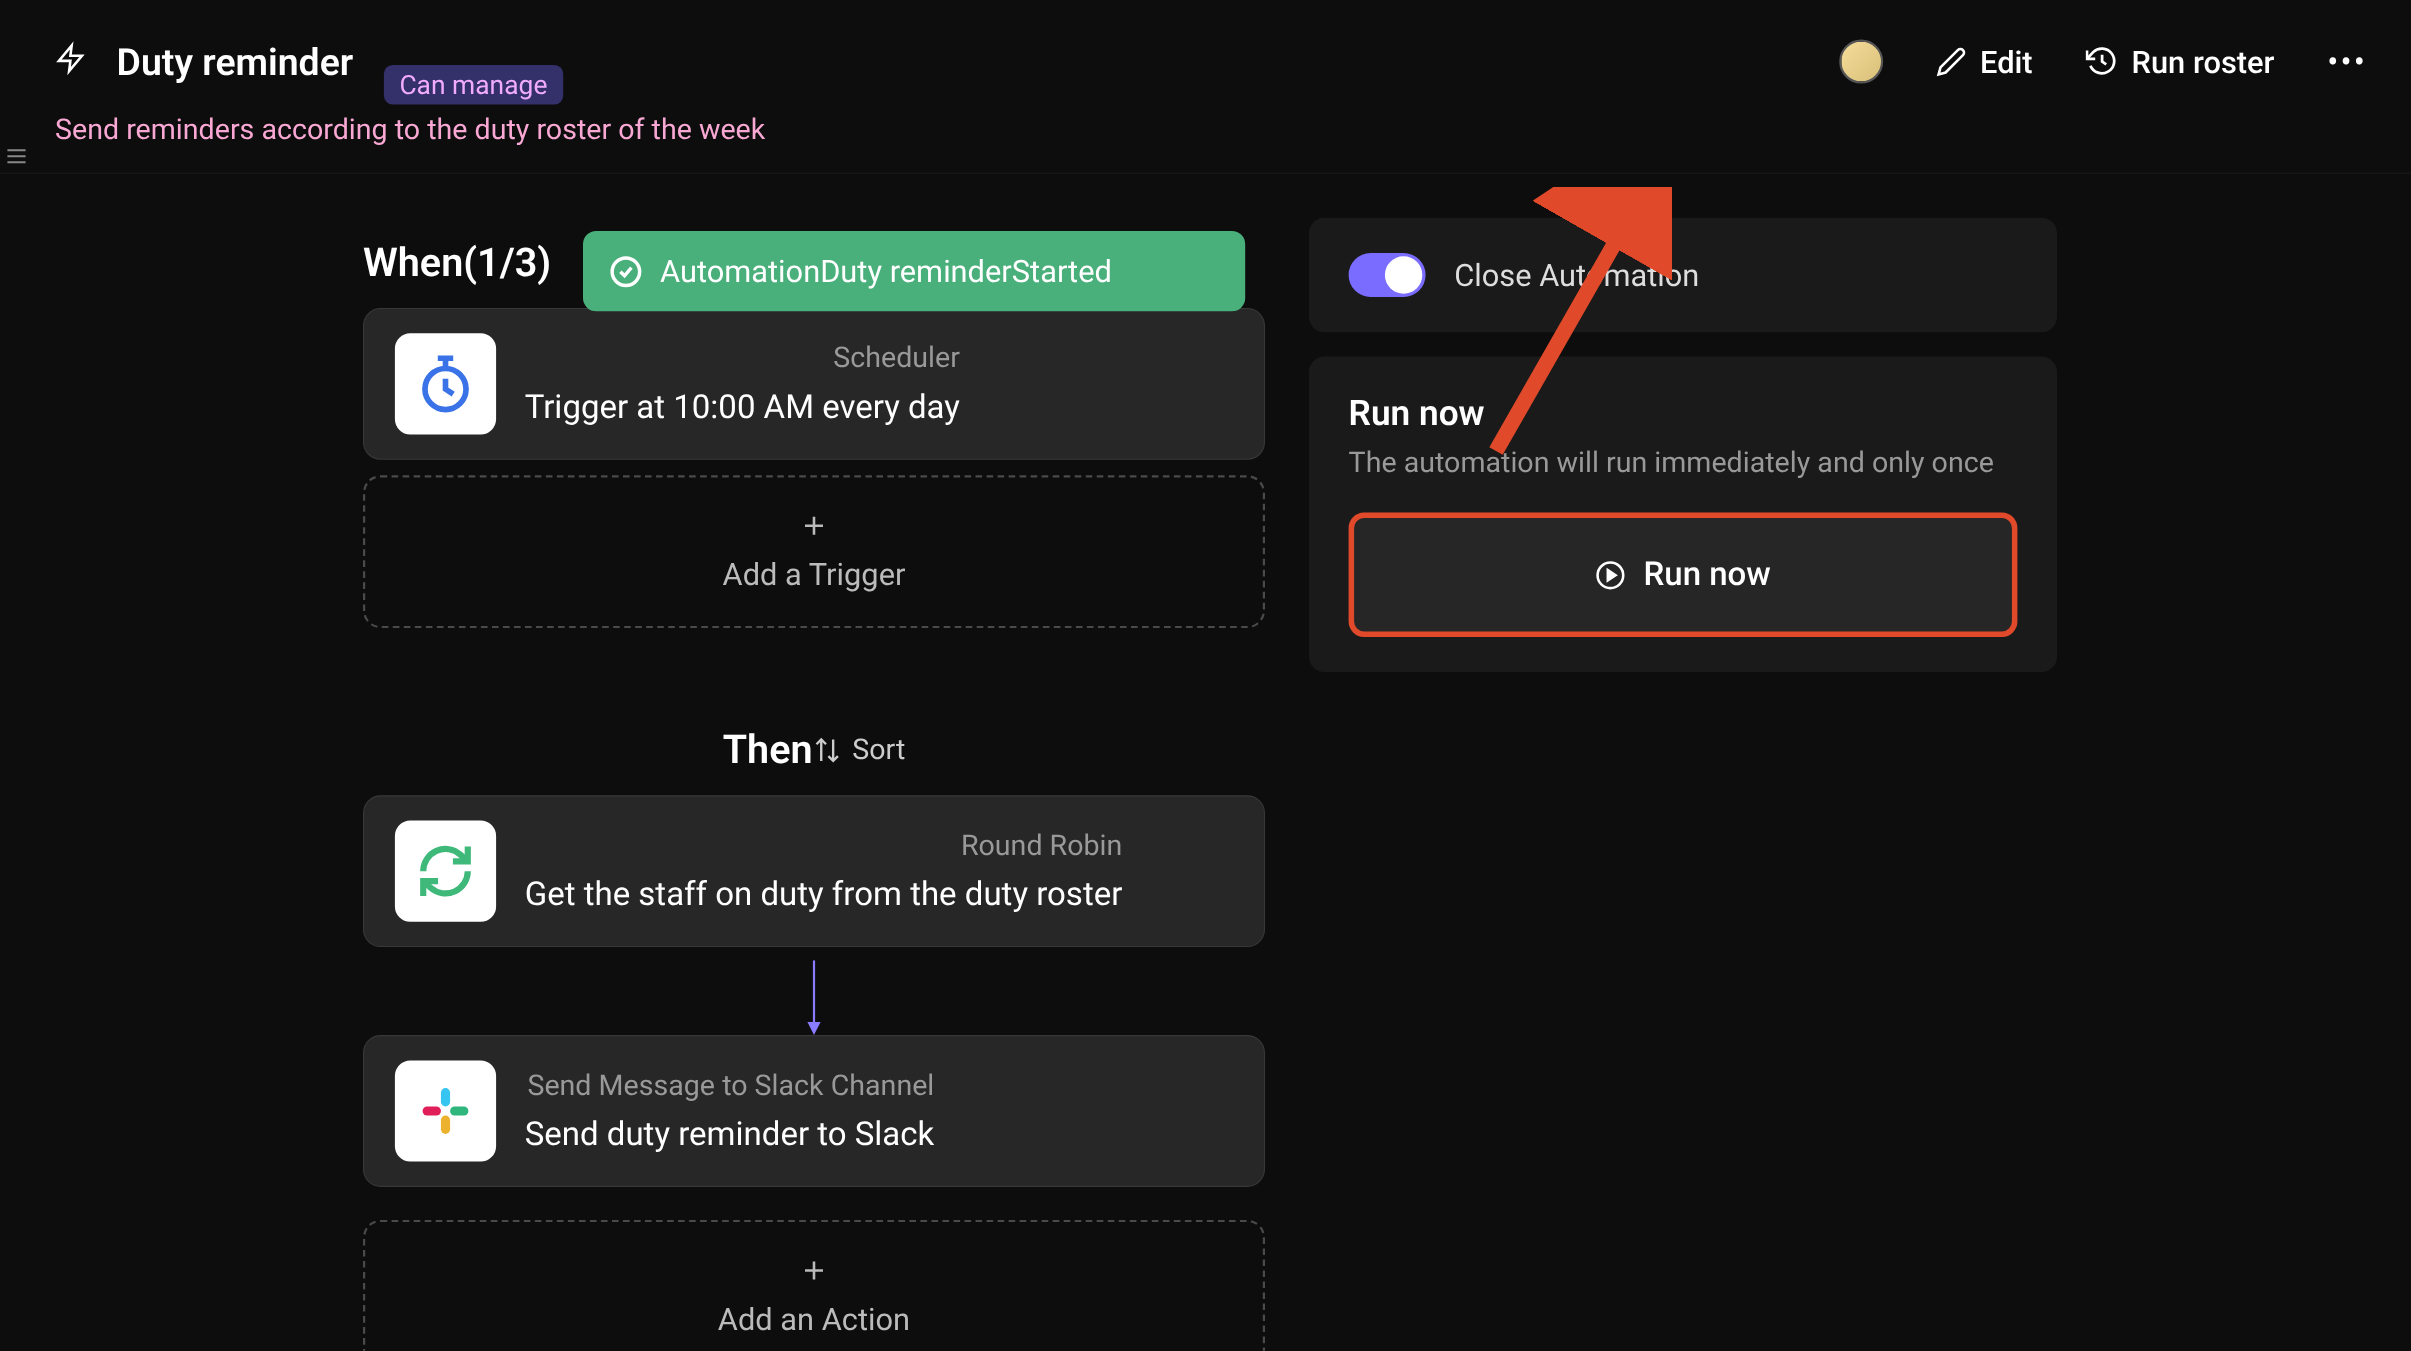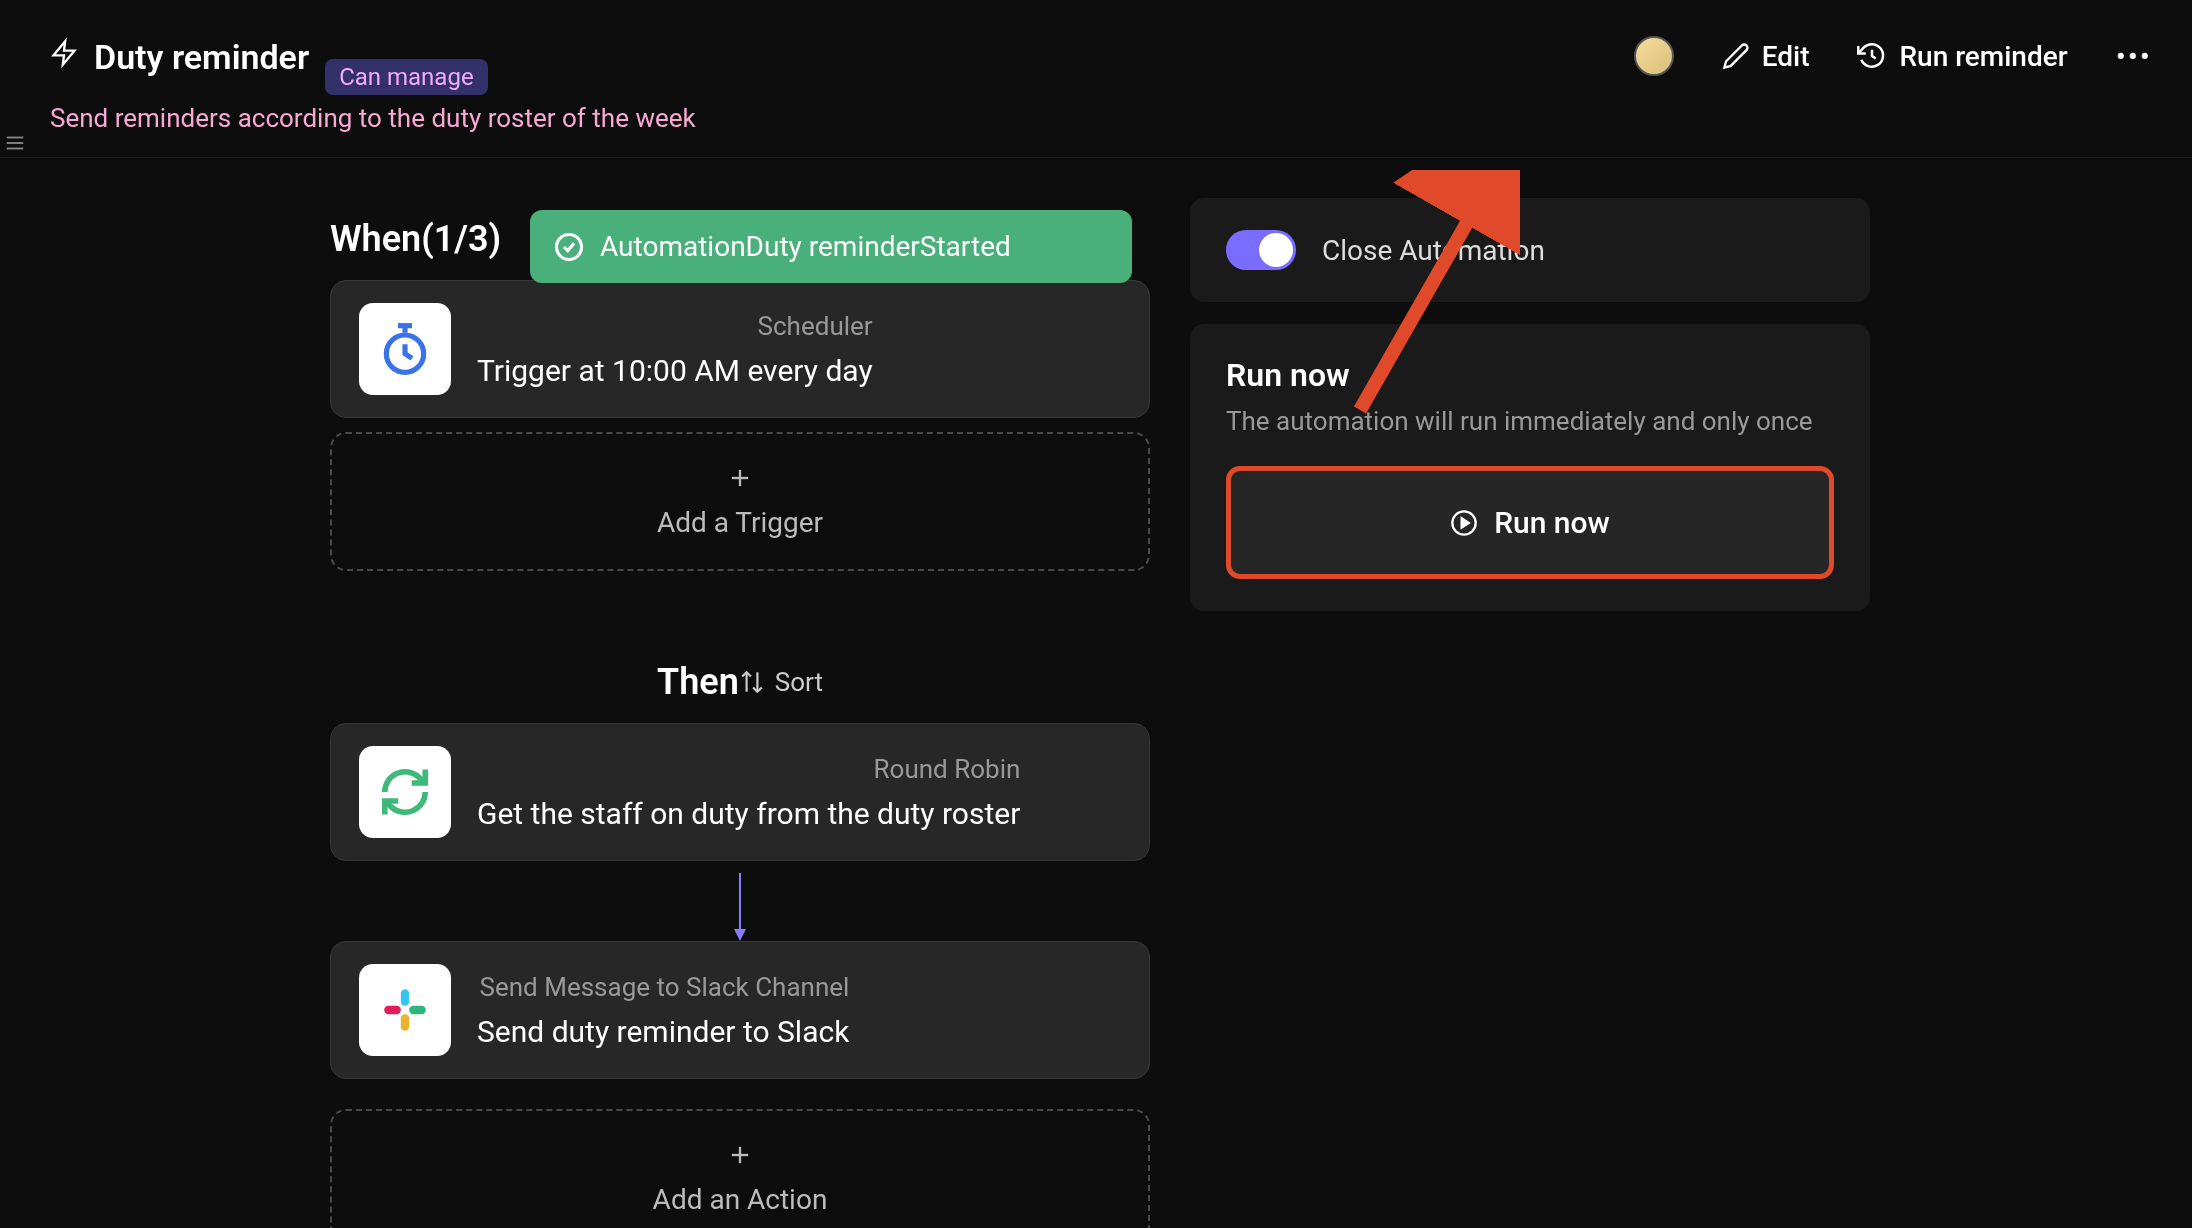--- a/index.html
+++ b/index.html
@@ -13,21 +13,21 @@
       position: relative;
     }
     .header {
       display: flex;
       justify-content: space-between;
       align-items: flex-start;
       padding: 18px 40px 24px 50px;
       border-bottom: 1px solid #1a1a1a;
     }
     .header-left { display:flex; flex-direction:column; gap:8px;}
-    .title-row { display:flex; align-items:center; gap:16px;}
+    .title-row { display:flex; align-items:center; gap:28px;}
     .bolt-icon { font-size:30px; color:#fff; }
     .page-title { font-size:34px; font-weight:600; color:#fff;}
     .perm-badge {
       background:#33306a;
       color:#f0abfc;
       font-size:24px;
       padding:4px 14px;
       border-radius:8px;
       margin-top:41px;
     }
@@ -147,21 +147,21 @@
           <path d="M17 3a2.8 2.8 0 1 1 4 4L7.5 20.5 2 22l1.5-5.5L17 3z"></path>
         </svg>
       <span>Edit</span>
     </div>
     <div class="hdr-btn">
       <svg width="30" height="30" viewBox="0 0 24 24" fill="none" stroke="#fff" stroke-width="2">
           <polyline points="1 4 1 10 7 10"></polyline>
           <path d="M3.5 15a9 9 0 1 0 2-9.9L1 10"></path>
           <polyline points="12 7 12 12 15 14"></polyline>
         </svg>
-      <span>Run reminder</span>
+      <span>Run roster</span>
     </div>
     <span class="more-dots">•••</span>
   </div>
 </div>
 
 <div class="hamburger">
   <svg width="22" height="22" viewBox="0 0 24 24" fill="none" stroke="#888" stroke-width="2">
       <line x1="3" y1="6" x2="21" y2="6"></line>
       <line x1="3" y1="12" x2="21" y2="12"></line>
       <line x1="3" y1="18" x2="21" y2="18"></line>

